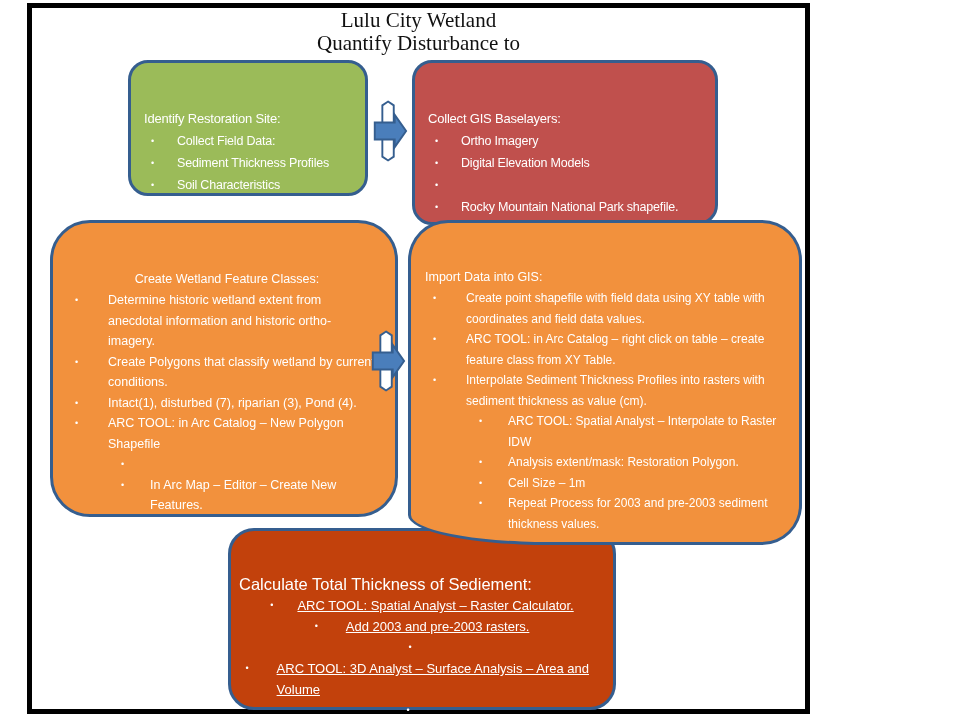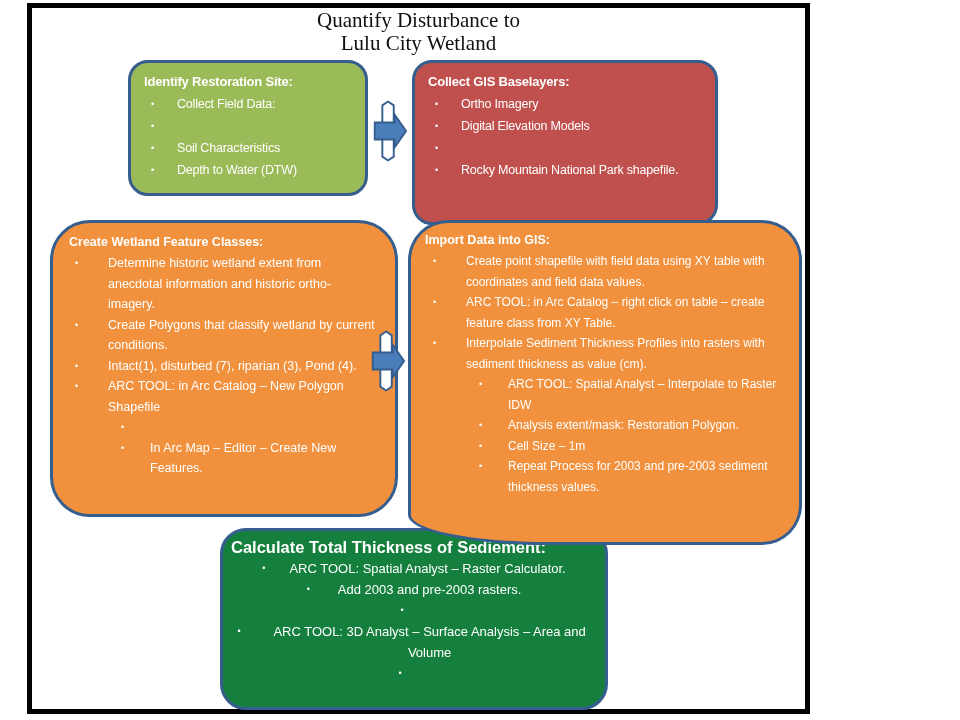--- a/index.html
+++ b/index.html
@@ -3,82 +3,83 @@
 <meta charset="utf-8">
 <style>
   html,body{margin:0;padding:0;background:#ffffff;}
   #stage{position:relative;width:960px;height:720px;background:#ffffff;overflow:hidden;
          font-family:"Liberation Sans",sans-serif;}
   .frame{position:absolute;left:27px;top:3px;width:783px;height:711px;
          border:5px solid #000;box-sizing:border-box;z-index:0;}
   .title{position:absolute;left:27px;top:9px;width:783px;text-align:center;z-index:1;
          font-family:"Liberation Serif",serif;font-size:21px;line-height:23px;color:#111;}
   .box{position:absolute;box-sizing:border-box;border:3px solid #355E8F;color:#fff;}
-  .box-heading{font-weight:bold;white-space:nowrap;padding:8px 10px 0 13px;}
+  .box-heading{font-weight:normal;white-space:nowrap;padding:8px 10px 0 13px;margin-top:37px;}
   .bullets{width:100%;}
   .bullet-row{display:flex;align-items:flex-start;}
   .bullet-row .dot{flex:0 0 auto;font-size:9px;}
   .bullet-row .txt{flex:1 1 auto;padding-right:20px;}
 
   
   .box-identify{left:128px;top:60px;width:240px;height:136px;background:#9BBB59;border-radius:20px;z-index:2;}
   .box-baselayers{left:412px;top:60px;width:306px;height:165px;background:#C0504D;border-radius:20px;z-index:2;}
   .box-identify,.box-baselayers{font-size:12.5px;letter-spacing:-0.2px;}
   .box-identify .box-heading,.box-baselayers .box-heading{font-size:13px;line-height:22px;}
   .box-identify .bullet-row,.box-baselayers .bullet-row{line-height:22px;}
   .box-identify .level-1,.box-baselayers .level-1{padding-left:20px;}
   .box-identify .level-1 .dot,.box-baselayers .level-1 .dot{width:26px;line-height:22px;}
 
   
   .box-feature{left:50px;top:220px;width:348px;height:297px;background:#F2913D;border-radius:40px;z-index:2;
                font-size:12.5px;}
   .box-import{left:408px;top:220px;width:394px;height:325px;background:#F2913D;z-index:3;
               border-radius:40px 40px 40px 140px / 40px 40px 40px 30px;font-size:12px;}
-  .box-feature .box-heading{font-size:12.5px;line-height:21px;padding-top:9px;padding-left:16px;}
+  .box-feature .box-heading{font-size:12.5px;line-height:21px;padding-top:9px;padding-left:16px;text-align:center;}
   .box-import .box-heading{font-size:12.5px;line-height:21px;padding-top:7px;padding-left:14px;}
   .box-feature .bullet-row,.box-import .bullet-row{line-height:20.5px;}
   .box-feature .level-1,.box-import .level-1{padding-left:22px;}
   .box-feature .level-1 .dot,.box-import .level-1 .dot{width:33px;line-height:20.5px;}
   .box-feature .level-2,.box-import .level-2{padding-left:68px;}
   .box-feature .level-2 .dot,.box-import .level-2 .dot{width:29px;line-height:20.5px;}
 
   
-  .box-calculate{left:220px;top:528px;width:388px;height:182px;background:#15803d;border-radius:26px;z-index:1;
+  .box-calculate{left:228px;top:528px;width:388px;height:182px;background:#c2410c;border-radius:26px;z-index:1;
                  font-size:13px;}
   .box-calculate .box-heading{font-size:16.5px;line-height:22px;padding:5px 6px 0 8px;}
   .box-calculate .bullet-row{line-height:21px;justify-content:center;padding-left:0;}
   .box-calculate .dot{width:auto;margin-right:24px;line-height:21px;}
   .box-calculate .level-2 .dot{margin-right:28px;}
-  .box-calculate .txt{flex:0 1 auto;text-align:center;padding-right:0;max-width:322px;}
+  .box-calculate .txt{flex:0 1 auto;text-align:left;padding-right:0;max-width:322px;text-decoration:underline;}
 
   .flow-arrow{position:absolute;z-index:5;}
   .arrow-1{left:370px;top:100px;}
   .arrow-2{left:368px;top:328px;}
 </style>
 </head>
 <body>
 
 <div id="stage">
 
   <div class="frame"></div>
 
   <div class="title">
+    <div>Lulu City Wetland</div>
     <div>Quantify Disturbance to</div>
-    <div>Lulu City Wetland</div>
   </div>
 
   <div class="box box-identify">
     <div class="box-heading">Identify Restoration Site:</div>
     <div class="bullets">
         <div class="bullet-row level-1">
           <span class="dot">•</span>
           <span class="txt">Collect Field Data:</span>
         </div>
         <div class="bullet-row level-1">
           <span class="dot">•</span>
+          <span class="txt">Sediment Thickness Profiles</span>
         </div>
         <div class="bullet-row level-1">
           <span class="dot">•</span>
           <span class="txt">Soil Characteristics</span>
         </div>
         <div class="bullet-row level-1">
           <span class="dot">•</span>
           <span class="txt">Depth to Water (DTW)</span>
         </div>
       </div>

